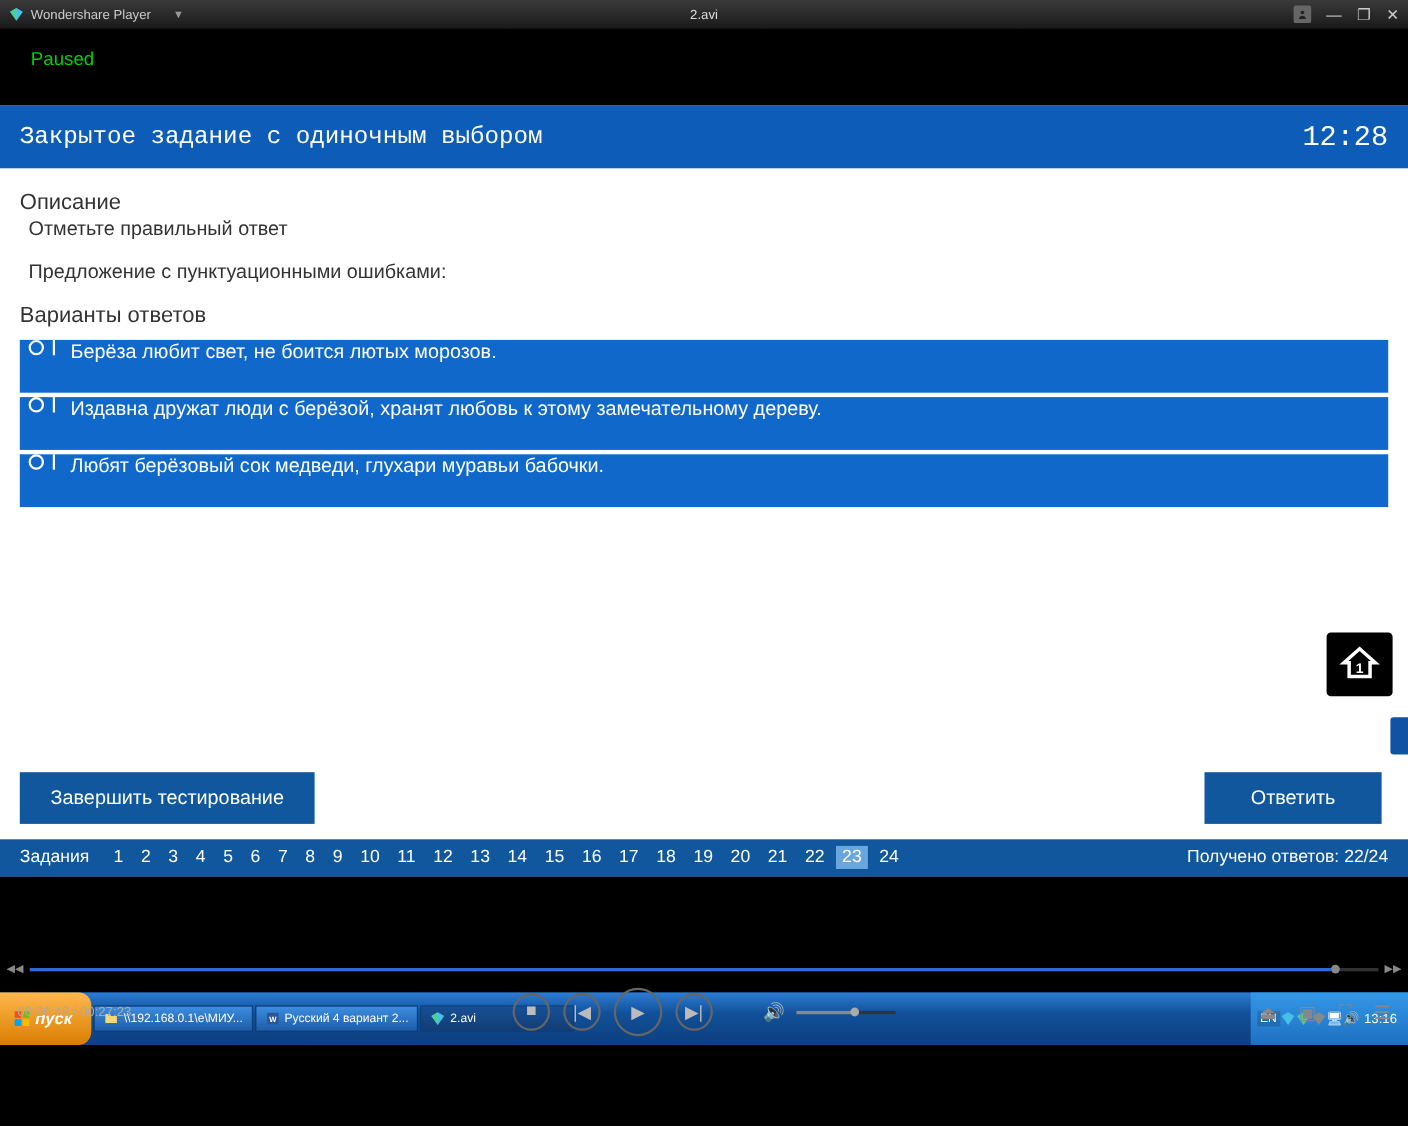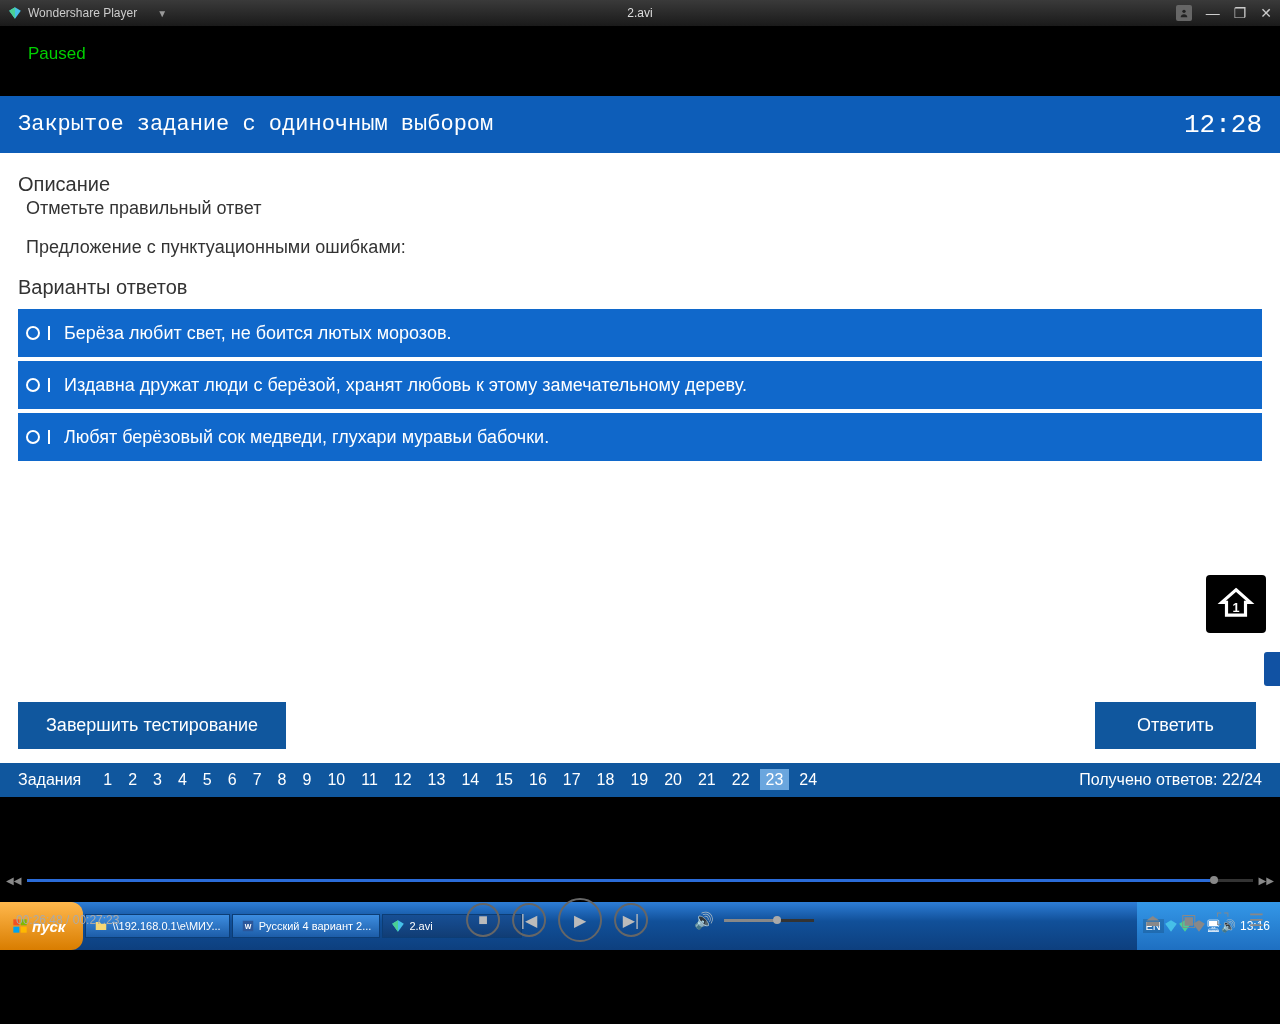--- a/index.html
+++ b/index.html
@@ -79,21 +79,21 @@
 }
 .label { font-size: 20px; color: #333; margin-bottom: 2px; }
 .sub   { font-size: 18px; color: #333; padding-left: 8px; margin-bottom: 18px; }
 .options-label { font-size: 20px; margin-bottom: 10px; }
 .option-row {
   display: flex;
   background: #1068cb;
   color: #fff;
   margin-bottom: 4px;
   height: 48px;
-  align-items: center;
+  align-items: flex-start;
 }
 .option-radio {
   width: 32px;
   display: flex;
   align-items: center;
   justify-content: center;
   border-right: 2px solid #fff;
 }
 .option-radio .circle {
   width: 14px; height: 14px;

